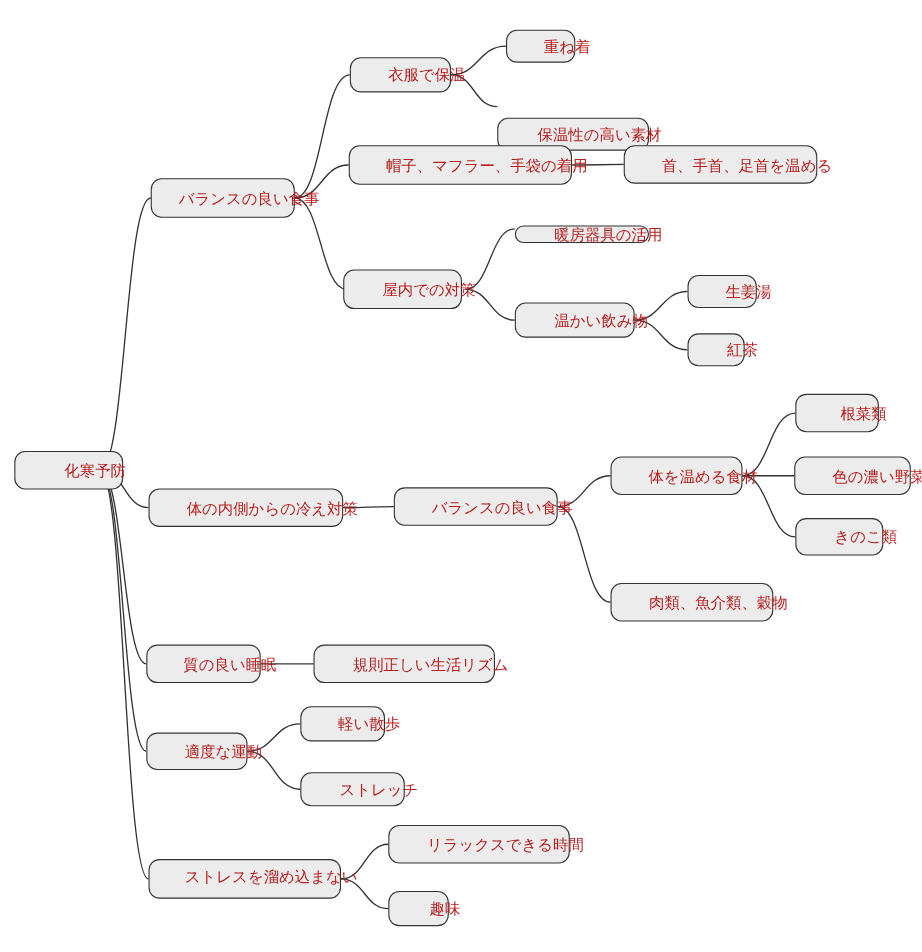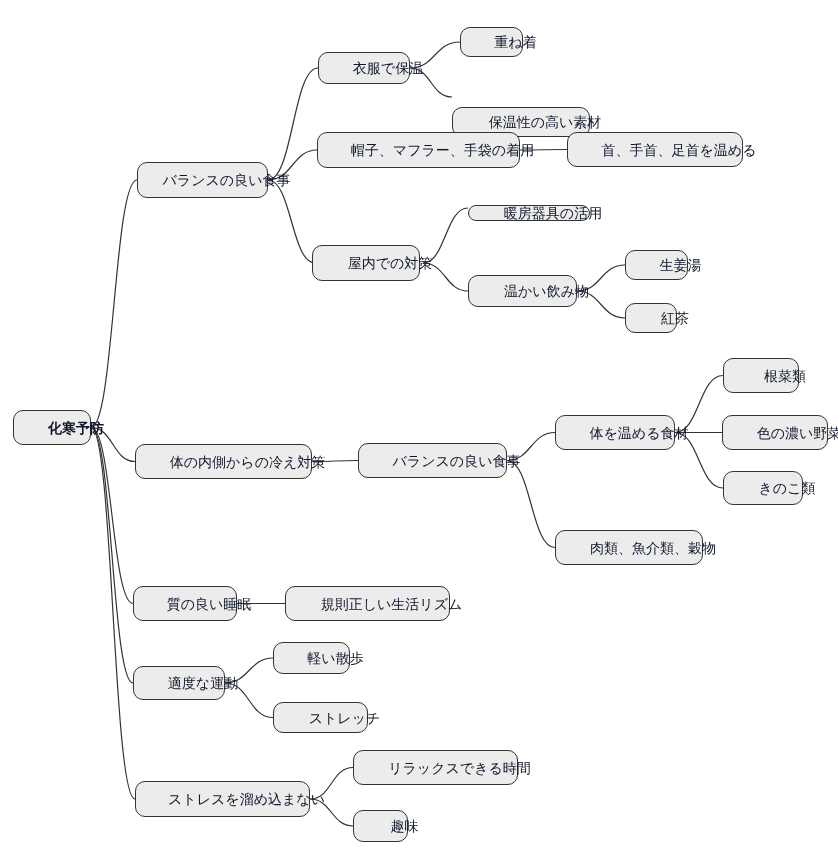--- a/index.html
+++ b/index.html
@@ -29,21 +29,21 @@
     position: absolute;
     box-sizing: border-box;
     background: #ececec;
     border: 1.6px solid #333333;
     border-radius: 10px;
     display: flex;
     align-items: center;
     justify-content: center;
     white-space: nowrap;
     font-size: 14px;
-    color: #0f172a;
+    color: #b91c1c;
     line-height: 1;
     padding-left: 48px;
   }
 </style>
 </head>
 <body>
 
 <div class="canvas">
   <svg class="edge-layer" viewBox="0 0 838 865" xmlns="http://www.w3.org/2000/svg">
       <path d="M 91 427.5 C 114 427.5, 114 180, 137 180" stroke="#333333"></path>
@@ -67,21 +67,21 @@
       <path d="M 675 432.5 C 699 432.5, 699 375.5, 723 375.5" stroke="#333333"></path>
       <path d="M 675 432.5 C 698.5 432.5, 698.5 432.5, 722 432.5" stroke="#333333"></path>
       <path d="M 675 432.5 C 699 432.5, 699 488, 723 488" stroke="#333333"></path>
       <path d="M 237 603.5 C 261 603.5, 261 603.5, 285 603.5" stroke="#333333"></path>
       <path d="M 225 683 C 249 683, 249 658, 273 658" stroke="#333333"></path>
       <path d="M 225 683 C 249 683, 249 717.5, 273 717.5" stroke="#333333"></path>
       <path d="M 310 799 C 331.5 799, 331.5 767.5, 353 767.5" stroke="#333333"></path>
       <path d="M 310 799 C 331.5 799, 331.5 826, 353 826" stroke="#333333"></path>
     </svg>
   <div>
-      <div class="node" style="left: 13px; top: 410px; width: 78px; height: 35px; background: rgb(236, 236, 236); border-color: rgb(51, 51, 51); font-weight: bold;">
+      <div class="node" style="left: 13px; top: 410px; width: 99px; height: 35px; background: rgb(236, 236, 236); border-color: rgb(51, 51, 51);">
         <span>化寒予防</span>
       </div>
       <div class="node" style="left: 137px; top: 162px; width: 131px; height: 36px; background: rgb(236, 236, 236); border-color: rgb(51, 51, 51);">
         <span>バランスの良い食事</span>
       </div>
       <div class="node" style="left: 318px; top: 52px; width: 92px; height: 32px; background: rgb(236, 236, 236); border-color: rgb(51, 51, 51);">
         <span>衣服で保温</span>
       </div>
       <div class="node" style="left: 460px; top: 27px; width: 63px; height: 30px; background: rgb(236, 236, 236); border-color: rgb(51, 51, 51);">
         <span>重ね着</span>
@@ -139,21 +139,21 @@
       </div>
       <div class="node" style="left: 133px; top: 666px; width: 92px; height: 34px; background: rgb(236, 236, 236); border-color: rgb(51, 51, 51);">
         <span>適度な運動</span>
       </div>
       <div class="node" style="left: 273px; top: 642px; width: 77px; height: 32px; background: rgb(236, 236, 236); border-color: rgb(51, 51, 51);">
         <span>軽い散歩</span>
       </div>
       <div class="node" style="left: 273px; top: 702px; width: 95px; height: 31px; background: rgb(236, 236, 236); border-color: rgb(51, 51, 51);">
         <span>ストレッチ</span>
       </div>
-      <div class="node" style="left: 135px; top: 781px; width: 175px; height: 36px; background: rgb(236, 236, 236); border-color: rgb(51, 51, 51);">
+      <div class="node" style="left: 135px; top: 781px; width: 175px; height: 36px; background: rgb(236, 236, 236); border-color: rgb(51, 51, 51); font-family: Liberation Mono, monospace;">
         <span>ストレスを溜め込まない</span>
       </div>
       <div class="node" style="left: 353px; top: 750px; width: 165px; height: 35px; background: rgb(236, 236, 236); border-color: rgb(51, 51, 51);">
         <span>リラックスできる時間</span>
       </div>
       <div class="node" style="left: 353px; top: 810px; width: 55px; height: 32px; background: rgb(236, 236, 236); border-color: rgb(51, 51, 51);">
         <span>趣味</span>
       </div>
     </div>
 </div>

